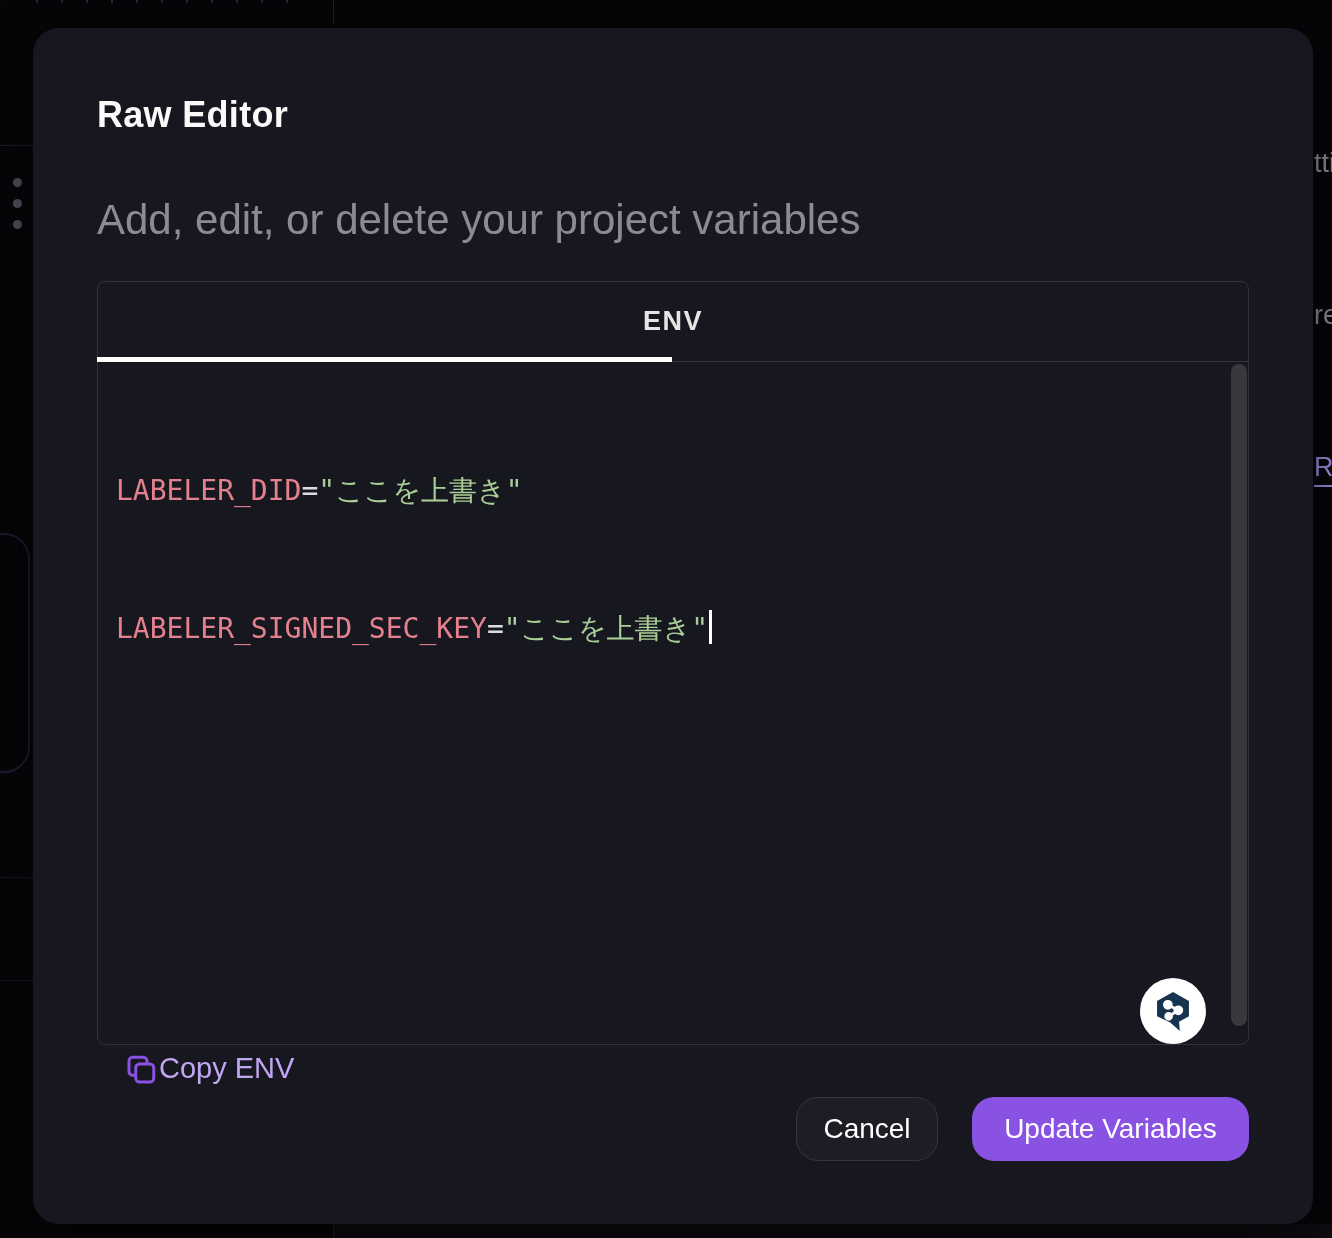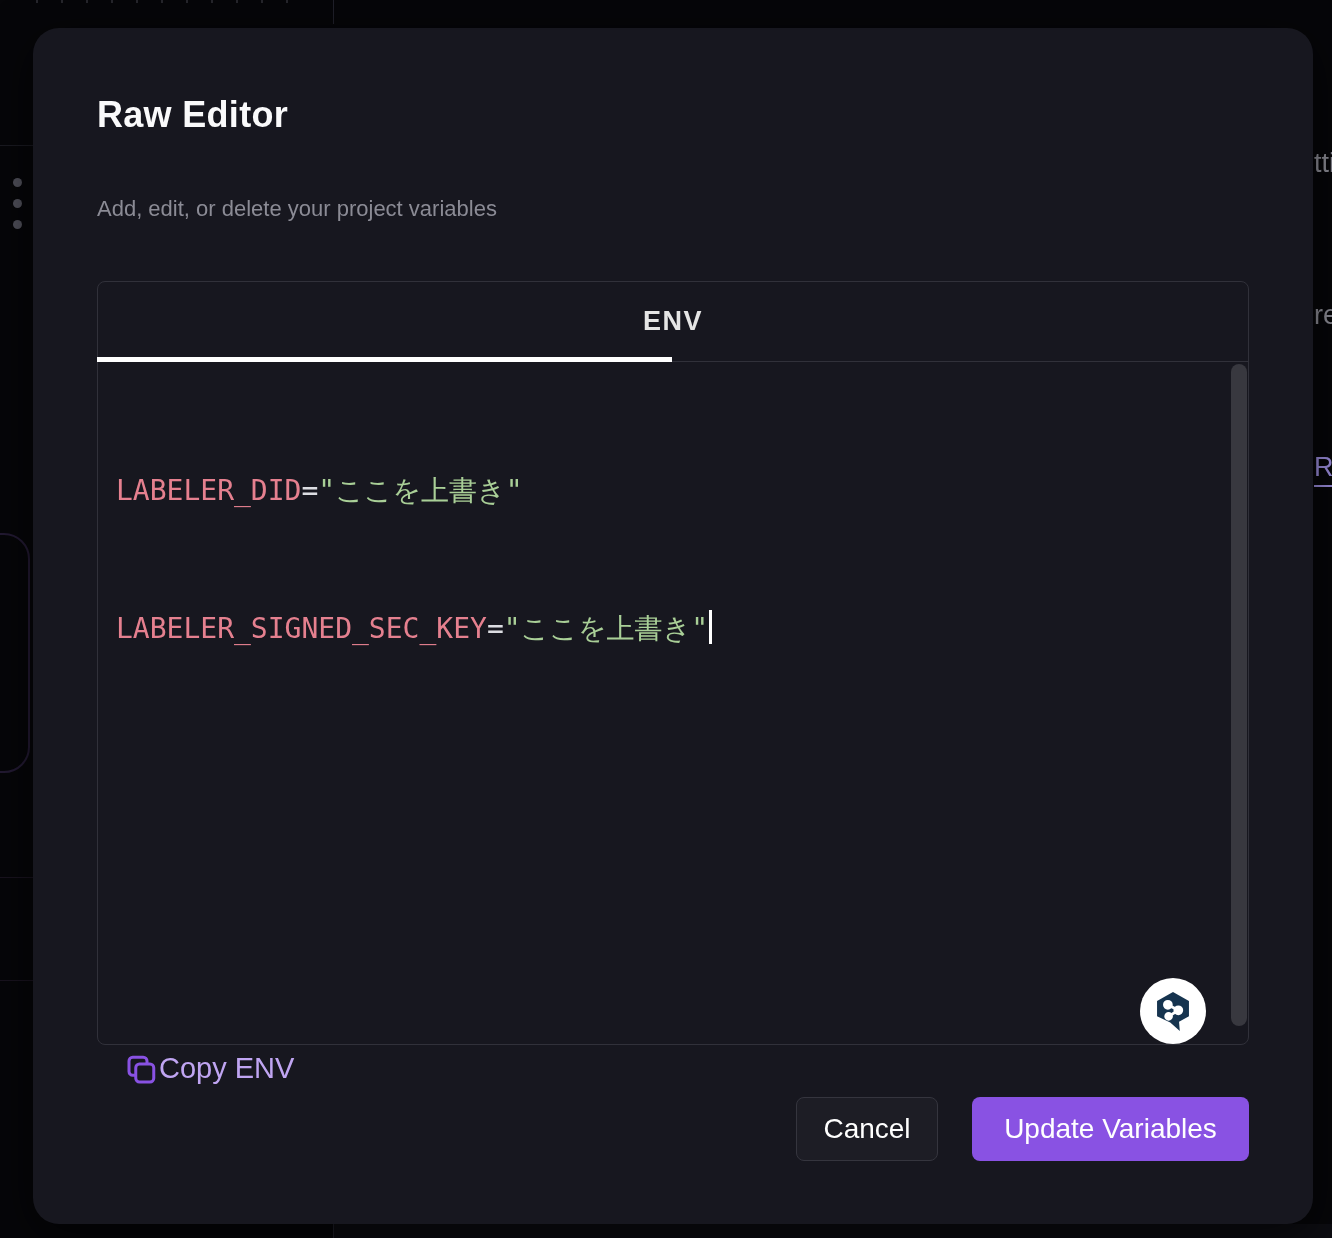--- a/index.html
+++ b/index.html
@@ -36,21 +36,21 @@
   .edge-link{color:#9d8fe0;border-bottom:2px solid #9d8fe0;padding-bottom:2px}
 
   
   .modal{
     position:absolute;left:33px;top:28px;width:1280px;height:1196px;
     background:var(--modal-bg);border-radius:26px;
     box-shadow:0 12px 48px rgba(0,0,0,.65);
   }
   .modal-title{position:absolute;left:64px;top:66px;font-size:36px;font-weight:700;
     color:#fafafb;letter-spacing:.3px}
-  .modal-subtitle{position:absolute;left:64px;top:168px;font-size:22px;color:#8b8b95}
+  .modal-subtitle{position:absolute;left:64px;top:168px;font-size:42px;color:#8b8b95}
 
   
   .editor{position:absolute;left:64px;top:253px;width:1152px;height:764px;
     border:1px solid var(--border);border-radius:8px;overflow:visible}
   .tabs{position:relative;display:flex;height:80px;border-bottom:1px solid var(--border)}
   .tab{flex:1;display:flex;align-items:center;justify-content:center;
     font-size:27px;letter-spacing:1.5px;cursor:pointer}
   .tab.active{color:#e5e5e5;font-weight:700}
   .tab.inactive{color:#80808a;font-weight:400}
   .tab-underline{position:absolute;left:-1px;bottom:-1px;width:50%;height:5px;background:#fff}
@@ -67,21 +67,21 @@
   .scroll-thumb{position:absolute;right:1px;top:82px;width:16px;height:662px;
     border-radius:9px;background:#38383f}
 
   .badge{position:absolute;left:1042px;top:696px;width:66px;height:66px;
     border-radius:50%;background:#fff;display:flex;align-items:center;justify-content:center}
 
   
   .copy-row{position:absolute;left:90px;top:1024px;height:46px;display:flex;
     align-items:flex-start;gap:0;cursor:pointer}
   .copy-label{font-size:29px;color:var(--accent-light)}
-  .btn{position:absolute;top:1069px;height:64px;border-radius:8px;border:none;
+  .btn{position:absolute;top:1069px;height:64px;border-radius:22px;border:none;
     font-family:"Liberation Sans",sans-serif;font-size:28px;color:#fff;cursor:pointer;
     display:flex;align-items:center;justify-content:center}
   .btn-cancel{left:763px;width:142px;background:#1d1d25;border:1px solid #35353e}
   .btn-update{left:939px;width:277px;background:var(--accent);font-weight:400}
 </style>
 </head>
 <body>
 
 <div class="bg-ticks"></div>
 <div class="bg-vline-top"></div>

